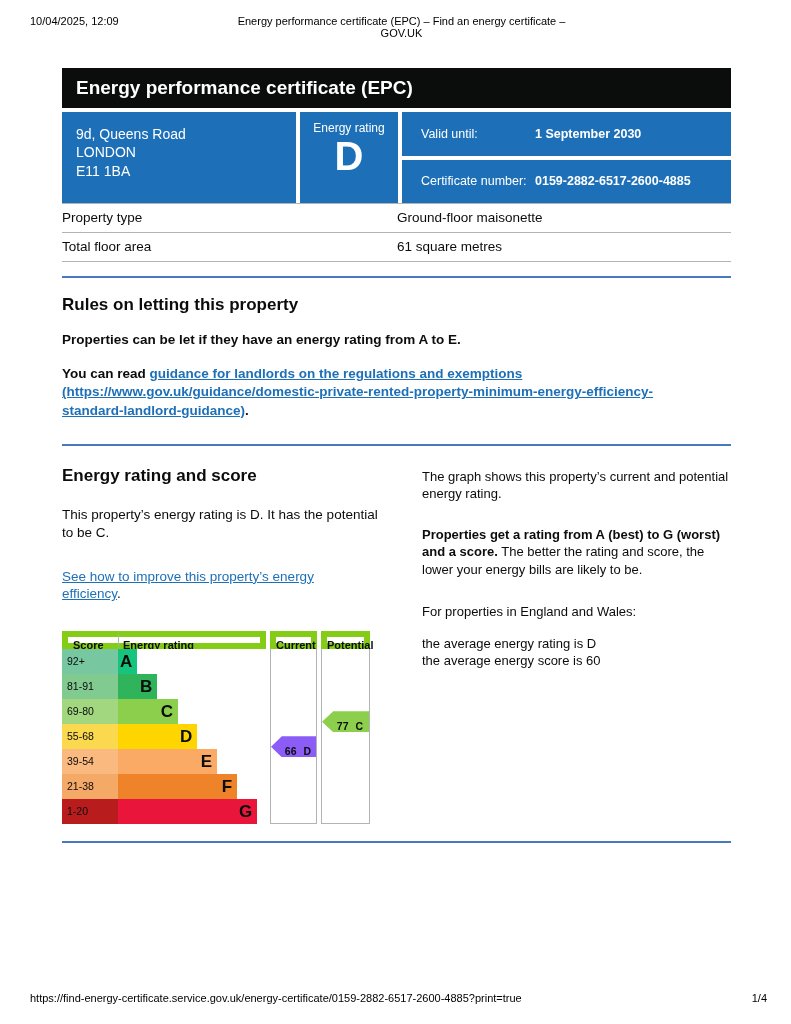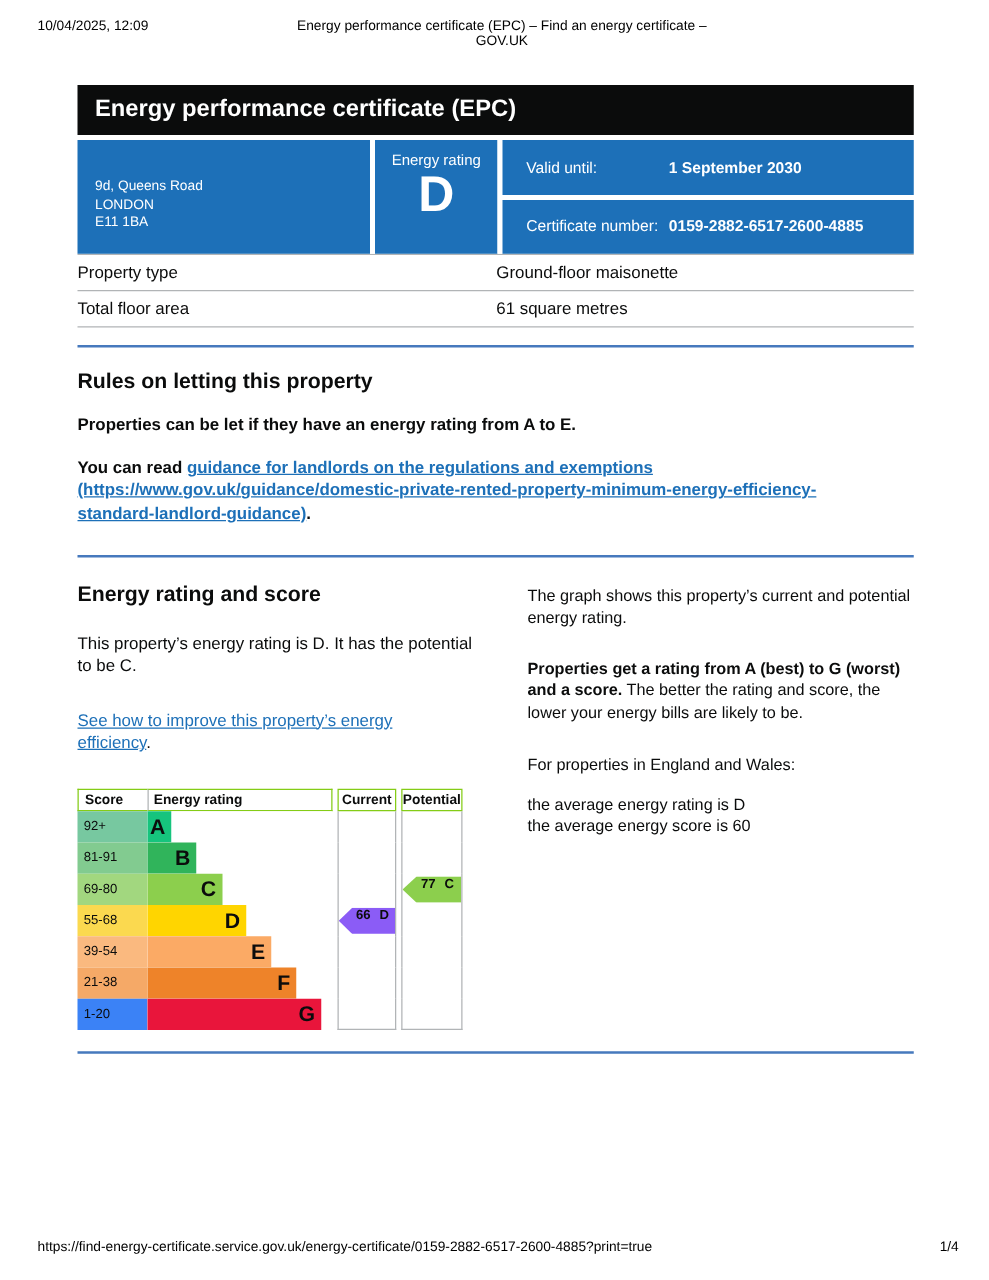--- a/index.html
+++ b/index.html
@@ -14,21 +14,21 @@
   .print-header .ph-spacer { width:200px; }
   .print-footer { position:absolute; top:992px; left:30px; right:24px; display:flex; justify-content:space-between; font-size:11px; color:#000; }
 
   .content { position:absolute; top:68px; left:62px; width:669px; }
 
   .banner { background:#0b0c0c; color:#fff; height:40px; display:flex; align-items:center; padding-left:14px; }
   .banner h1 { font-size:19px; font-weight:bold; }
 
   .summary-box { margin-top:4px; height:91px; display:grid; grid-template-columns:234px 4px 98px 4px 1fr; }
   .sb-blue { background:#1d70b8; color:#fff; }
-  .sb-address { padding:30px 0 0 14px; font-size:11px; line-height:1.32; }
+  .sb-address { padding:13px 0 0 14px; font-size:14px; line-height:1.32; }
   .sb-rating { text-align:center; padding-top:9px; }
   .sb-rating-label { font-size:12px; }
   .sb-rating-value { font-size:40px; font-weight:bold; line-height:1.05; }
   .sb-right { display:grid; grid-template-rows:1fr 4px 1fr; }
   .sb-row { background:#1d70b8; color:#fff; display:flex; align-items:center; font-size:12.5px; }
   .sb-row-label { width:133px; padding-left:19px; }
   .sb-row-value { font-weight:bold; }
   .sb-gap { background:#fff; }
 
   .property-table { margin-top:0; font-size:13.5px; }
@@ -52,34 +52,34 @@
   .link-period { color:#0b0c0c; }
   .col-right { font-size:13px; line-height:1.32; padding-top:2px; }
   .col-right p { margin-top:0; }
   .col-right .rp2 { margin-top:24px; }
   .col-right .rp3 { margin-top:25px; }
   .col-right .rp4 { margin-top:15px; }
 
   
   .epc-chart { margin-top:28px; width:309px; }
   .epc-hdr, .epc-row { display:grid; grid-template-columns:56px 148px 4px 47px 4px 49px; }
-  .epc-h { font-size:11px; font-weight:bold; height:18px; line-height:16px; border:1px solid #84cc16; }
+  .epc-h { font-size:11px; font-weight:bold; height:18px; line-height:16px; border:6px solid #84cc16; }
   .epc-h-score { padding-left:5px; border-right:none; }
   .epc-h-rating { padding-left:4px; border-left:1px solid #b1b4b6; }
   .epc-h-cur, .epc-h-pot { text-align:center; }
   .epc-row { height:25px; }
   .epc-score { font-size:10.5px; font-weight:normal; line-height:25px; padding-left:5px; }
   .epc-barcell { background:#fff; }
   .epc-bar { height:25px; }
   .epc-letter { display:block; text-align:right; padding-right:5px; font-size:17px; font-weight:bold; line-height:25px; color:#0b0c0c; }
   .epc-curcell, .epc-potcell { border-left:1px solid #b1b4b6; border-right:1px solid #b1b4b6; }
   .epc-curcell.last, .epc-potcell.last { border-bottom:1px solid #b1b4b6; }
-  .epc-arrow { height:21px; margin-top:2px; width:100%;
+  .epc-arrow { height:21px; margin-top:12px; width:100%;
     clip-path:polygon(0 50%, 24% 0, 100% 0, 100% 100%, 24% 100%);
-    display:flex; align-items:flex-start; justify-content:center; gap:7px; padding-left:9px;
+    display:flex; align-items:flex-end; justify-content:center; gap:7px; padding-left:9px;
     font-size:10.5px; font-weight:bold; color:#0b0c0c; }
 </style>
 </head>
 <body>
 
 <div class="print-header">
   <span class="ph-date">10/04/2025, 12:09</span>
   <span class="ph-title">Energy performance certificate (EPC) – Find an energy certificate – GOV.UK</span>
   <span class="ph-spacer"></span>
 </div>
@@ -228,21 +228,21 @@
                 <div class="epc-bar" style="background: rgb(238, 131, 41); width: 80.5%;">
                   <div class="epc-letter">F</div>
                 </div>
               </div>
               <div></div>
               <div class="epc-curcell"></div>
               <div></div>
               <div class="epc-potcell"></div>
             </div>
             <div class="epc-row">
-              <div class="epc-score" style="background: #3b82f6;">1-20</div>
+              <div class="epc-score" style="background: #b91c1c;">1-20</div>
               <div class="epc-barcell">
                 <div class="epc-bar" style="background: rgb(233, 21, 59); width: 94%;">
                   <div class="epc-letter">G</div>
                 </div>
               </div>
               <div></div>
               <div class="epc-curcell last"></div>
               <div></div>
               <div class="epc-potcell last"></div>
             </div>

